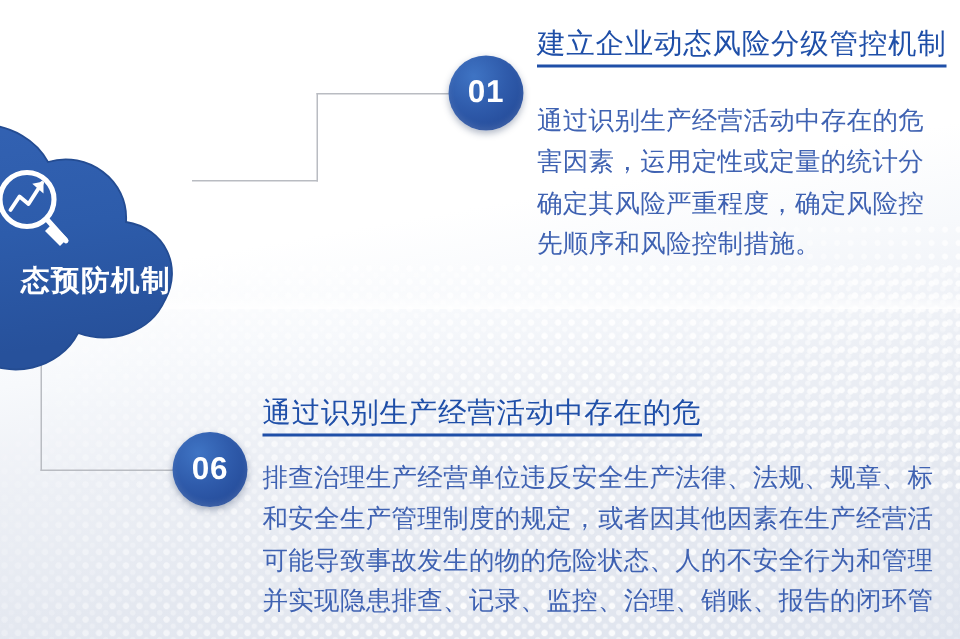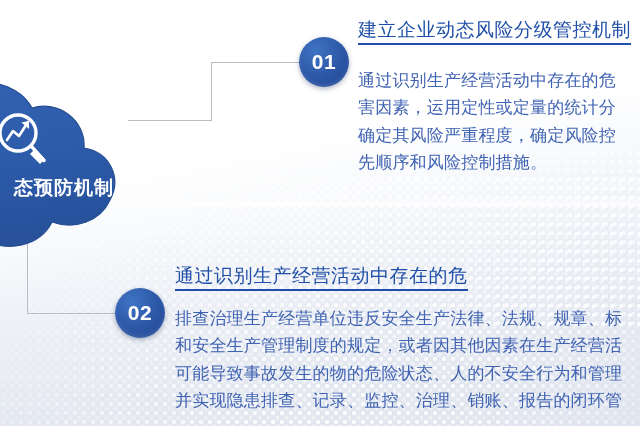--- a/index.html
+++ b/index.html
@@ -207,21 +207,21 @@
   <div class="block block-01">
     <div class="heading">建立企业动态风险分级管控机制</div>
     <div class="body-text body-01">
       <span class="ln">通过识别生产经营活动中存在的危</span>
       <span class="ln">害因素，运用定性或定量的统计分</span>
       <span class="ln">确定其风险严重程度，确定风险控</span>
       <span class="ln">先顺序和风险控制措施。</span>
     </div>
   </div>
 
-  <div class="badge badge-02">02</div>
+  <div class="badge badge-02">06</div>
 
   <div class="block block-02">
     <div class="heading">通过识别生产经营活动中存在的危</div>
     <div class="body-text body-02">
       <span class="ln">排查治理生产经营单位违反安全生产法律、法规、规章、标</span>
       <span class="ln">和安全生产管理制度的规定，或者因其他因素在生产经营活</span>
       <span class="ln">可能导致事故发生的物的危险状态、人的不安全行为和管理</span>
       <span class="ln">并实现隐患排查、记录、监控、治理、销账、报告的闭环管</span>
     </div>
   </div>

